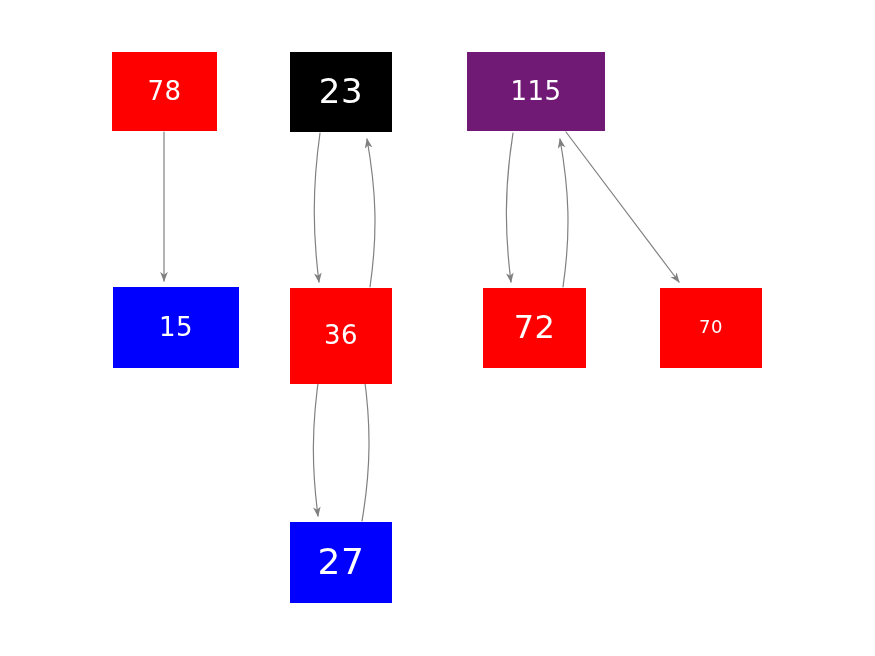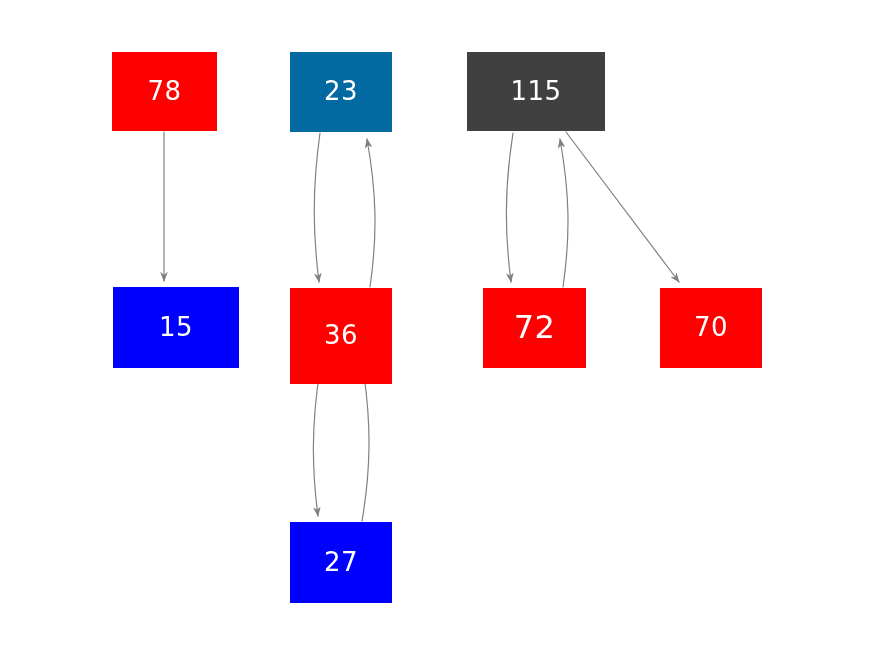--- a/index.html
+++ b/index.html
@@ -74,36 +74,36 @@
         <path d="M 513,133 C 504,190 505,235 511,282" marker-end="url(#arrowhead)" stroke-linecap="round"></path>
         <path d="M 563,287 C 571,232 569,190 560,139" marker-end="url(#arrowhead)" stroke-linecap="round"></path>
         <path d="M 566,132 L 679,282" marker-end="url(#arrowhead)" stroke-linecap="round"></path>
       </g>
   </svg>
 
   <div id="node-layer">
       <div class="node" style="left: 112px; top: 52px; width: 105px; height: 79px; background: rgb(255, 0, 0); color: rgb(255, 255, 255); font-size: 26px;">
         <span class="node-label">78</span>
       </div>
-      <div class="node" style="left: 290px; top: 52px; width: 102px; height: 80px; background: #0369a1; color: rgb(255, 255, 255); font-size: 26px;">
+      <div class="node" style="left: 290px; top: 52px; width: 102px; height: 80px; background: #000000; color: rgb(255, 255, 255); font-size: 34px;">
         <span class="node-label">23</span>
       </div>
-      <div class="node" style="left: 467px; top: 52px; width: 138px; height: 79px; background: #404040; color: rgb(255, 255, 255); font-size: 26px;">
+      <div class="node" style="left: 467px; top: 52px; width: 138px; height: 79px; background: #701a75; color: rgb(255, 255, 255); font-size: 26px;">
         <span class="node-label">115</span>
       </div>
       <div class="node" style="left: 113px; top: 287px; width: 126px; height: 81px; background: rgb(0, 0, 255); color: rgb(255, 255, 255); font-size: 26px;">
         <span class="node-label">15</span>
       </div>
       <div class="node" style="left: 290px; top: 288px; width: 102px; height: 96px; background: rgb(255, 0, 0); color: rgb(255, 255, 255); font-size: 26px;">
         <span class="node-label">36</span>
       </div>
       <div class="node" style="left: 483px; top: 288px; width: 103px; height: 80px; background: rgb(255, 0, 0); color: rgb(255, 255, 255); font-size: 32px;">
         <span class="node-label">72</span>
       </div>
-      <div class="node" style="left: 660px; top: 288px; width: 102px; height: 80px; background: rgb(255, 0, 0); color: rgb(255, 255, 255); font-size: 26px;">
+      <div class="node" style="left: 660px; top: 288px; width: 102px; height: 80px; background: rgb(255, 0, 0); color: rgb(255, 255, 255); font-size: 18px;">
         <span class="node-label">70</span>
       </div>
-      <div class="node" style="left: 290px; top: 522px; width: 102px; height: 81px; background: rgb(0, 0, 255); color: rgb(255, 255, 255); font-size: 26px;">
+      <div class="node" style="left: 290px; top: 522px; width: 102px; height: 81px; background: rgb(0, 0, 255); color: rgb(255, 255, 255); font-size: 36px;">
         <span class="node-label">27</span>
       </div>
     </div>
 
 </div>
 
 </body></html>

